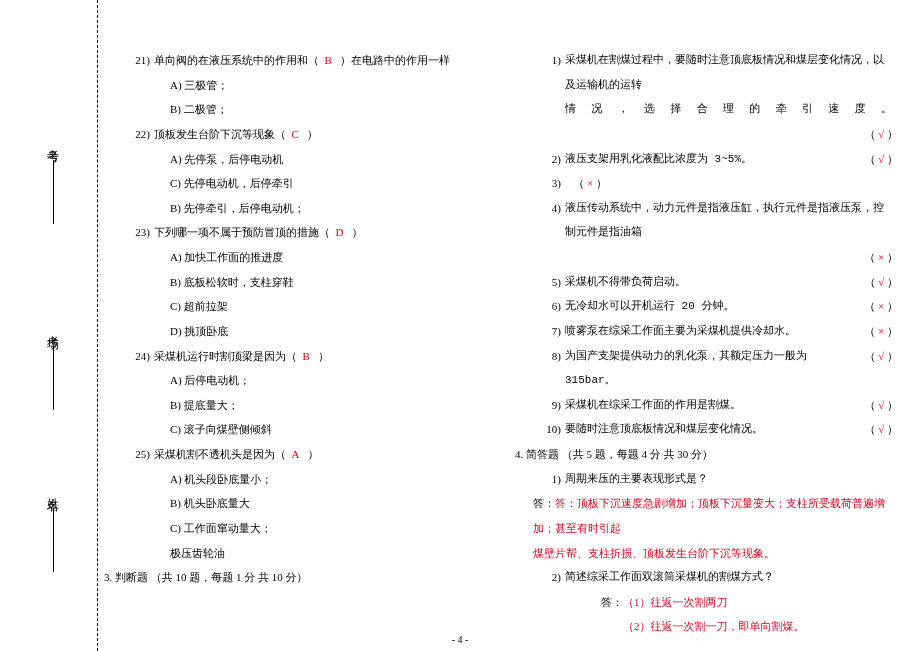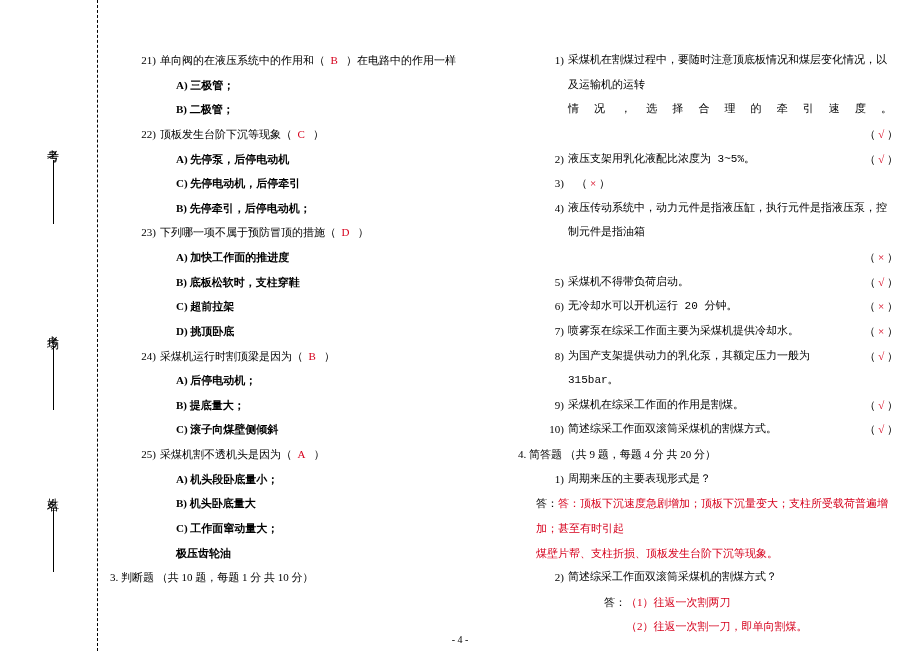--- a/index.html
+++ b/index.html
@@ -35,30 +35,29 @@
     border-left: 1px solid #000;
     height: 64px;
     display: inline-block;
     margin-top: 2px;
   }
   .content {
     flex: 1;
     display: flex;
     flex-direction: row;
     padding-top: 48px;
-    margin-left: 6px;
   }
   .col {
     width: 50%;
     padding: 0 22px 0 24px;
     line-height: 2.24;
   }
   .q-row { position: relative; }
   .q-num { display: inline-block; width: 28px; text-align: right; margin-right: 4px; }
-  .opt { padding-left: 48px; font-weight: bold; }
+  .opt { padding-left: 48px; }
   .ans { color: #d6001c; }
   .r-col .q-row { display: flex; }
   .r-col .q-text { flex: 1; padding-right: 6px; font-family: Liberation Mono, monospace; }
   .r-col .mark { width: 42px; text-align: right; white-space: nowrap; }
   .justify { text-align-last: justify; text-align: justify; }
   .sec { margin-left: -18px; }
   .sub-ans-indent { padding-left: 68px; }
   .footer {
     position: absolute;
     bottom: 6px;
@@ -178,25 +177,25 @@
         <span class="q-text">为国产支架提供动力的乳化泵，其额定压力一般为 315bar。</span>
         <span class="mark"><span>（ </span><span class="ans">√</span><span>  ）</span></span>
       </div>
       <div class="q-row">
         <span class="q-num">9)</span>
         <span class="q-text">采煤机在综采工作面的作用是割煤。</span>
         <span class="mark"><span>（ </span><span class="ans">√</span><span>  ）</span></span>
       </div>
       <div class="q-row">
         <span class="q-num">10)</span>
-        <span class="q-text">简述综采工作面双滚筒采煤机的割煤方式。</span>
-        <span class="mark"><span>（ </span><span class="ans">√</span><span>  ）</span></span>
-      </div>
-
-      <div class="sec">4.    简答题  （共 9 题，每题 4 分  共 20 分）</div>
+        <span class="q-text">要随时注意顶底板情况和煤层变化情况。</span>
+        <span class="mark"><span>（ </span><span class="ans">√</span><span>  ）</span></span>
+      </div>
+
+      <div class="sec">4.    简答题  （共 5 题，每题 4 分  共 30 分）</div>
 
       <div class="q-row">
         <span class="q-num">1)</span>
         <span class="q-text">周期来压的主要表现形式是？</span>
       </div>
       <div><span>答：</span><span class="ans">答：顶板下沉速度急剧增加；顶板下沉量变大；支柱所受载荷普遍增加；甚至有时引起</span></div>
       <div class="ans">煤壁片帮、支柱折损、顶板发生台阶下沉等现象。</div>
 
       <div class="q-row">
         <span class="q-num">2)</span>

